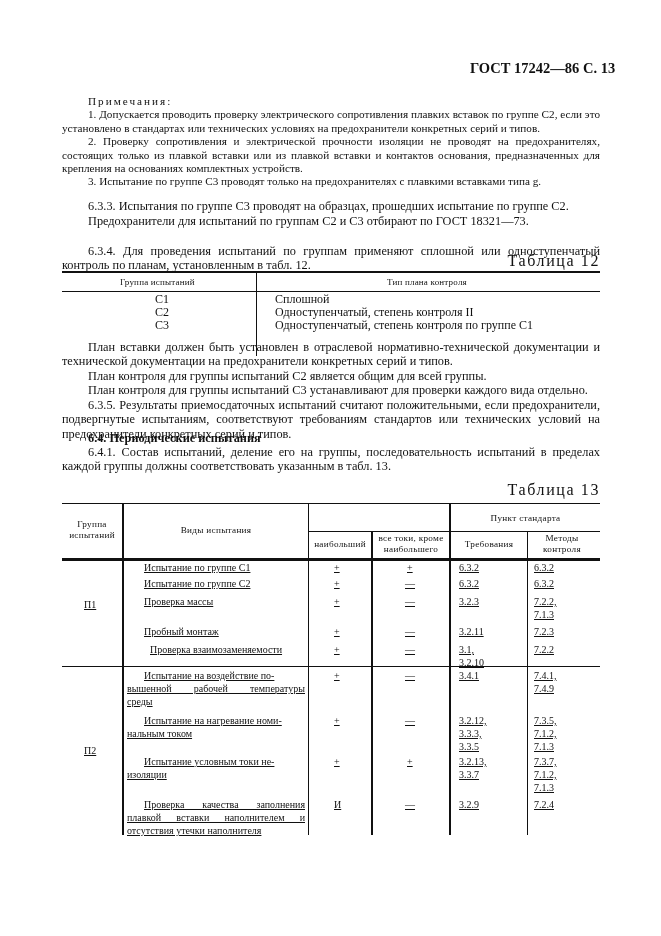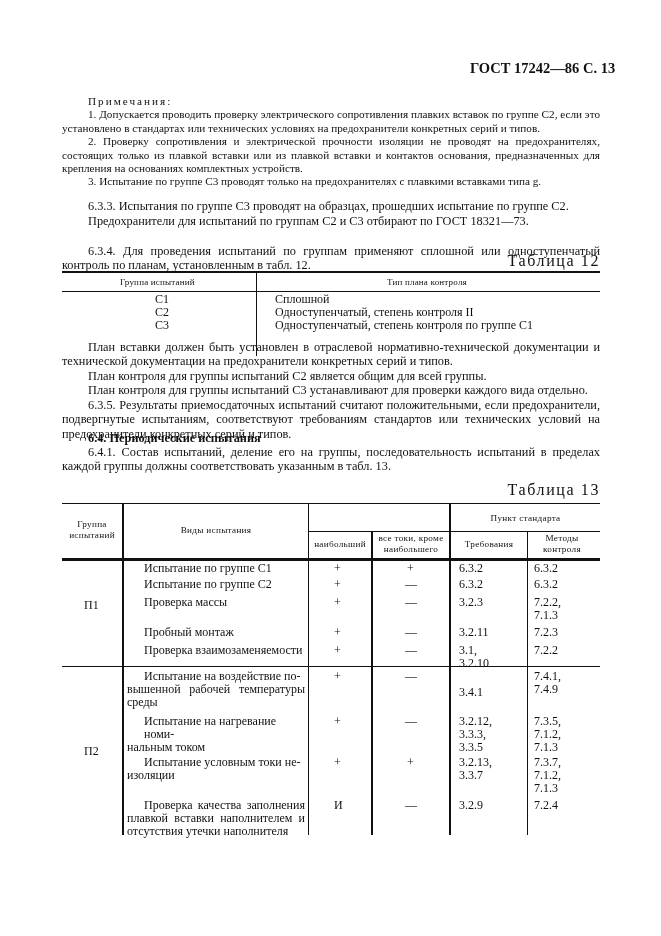--- a/index.html
+++ b/index.html
@@ -18,21 +18,21 @@
   .t12 { position: absolute; left: 62px; top: 271px; width: 538px; }
   .t12 .hline { position: absolute; left: 0; width: 538px; background: #111; }
   .t12 .vline { position: absolute; left: 194px; width: 1px; background: #111; top: 0; height: 85px; }
   .t12 .hdr { position: absolute; top: 6px; font-size: 9px; letter-spacing: 0.2px; }
   .t12 .cell { position: absolute; font-size: 12px; line-height: 13px; }
 
   
   .t13 { position: absolute; left: 62px; top: 503px; width: 538px; height: 332px; }
   .line { position: absolute; background: #111; }
   .t13 .h { font-size: 9.2px; line-height: 11px; text-align: center; position: absolute; letter-spacing: 0.3px; }
-  .t13 .c { position: absolute; font-size: 12px; line-height: 12.8px; }
+  .t13 .c { position: absolute; font-size: 10px; line-height: 12.8px; text-decoration: underline; }
 </style>
 </head>
 <body>
 
 <div class="abs header">ГОСТ 17242—86 С. 13</div>
 
 <div class="p small" style="top:95px; left:88px; width:300px;">
   <span class="spaced">Примечания:</span>
 </div>
 <div class="p small indent" style="top:108px;">1. Допускается проводить проверку электрического сопротивления плавких вставок по группе С2, если это установлено в стандартах или технических условиях на предохранители конкретных серий и типов.</div>
@@ -115,39 +115,39 @@
 7.1.3</div>
   </div>
   <div>
     <div class="c" style="left:82px; top:123px;">Пробный монтаж</div>
     <div class="c" style="left:272px; top:123px;">+</div>
     <div class="c" style="left:343px; top:123px;">—</div>
     <div class="c" style="left:397px; top:123px;">3.2.11</div>
     <div class="c" style="left:472px; top:123px;">7.2.3</div>
   </div>
   <div>
-    <div class="c" style="left:82px; top:141px;text-align:right;">Проверка взаимозаменяемости</div>
+    <div class="c" style="left:88px; top:141px;text-align:right;">Проверка взаимозаменяемости</div>
     <div class="c" style="left:272px; top:141px;">+</div>
     <div class="c" style="left:343px; top:141px;">—</div>
     <div class="c" style="left:397px; top:141px; white-space:pre-line;">3.1,
 3.2.10</div>
     <div class="c" style="left:472px; top:141px;">7.2.2</div>
   </div>
 
   <div class="c" style="left:22px; top:242px;">П2</div>
 
   <div>
     <div class="c" style="left:65px; top:167px; width:178px;">
       <div style="padding-left:17px;">Испытание на воздействие по-</div>
       <div style="text-align-last:justify;">вышенной рабочей температуры</div>
       <div>среды</div>
     </div>
     <div class="c" style="left:272px; top:167px;">+</div>
     <div class="c" style="left:343px; top:167px;">—</div>
-    <div class="c" style="left:397px; top:167px;margin-top:16px;">3.4.1</div>
+    <div class="c" style="left:397px; top:167px;">3.4.1</div>
     <div class="c" style="left:472px; top:167px; white-space:pre-line;">7.4.1,
 7.4.9</div>
   </div>
   <div>
     <div class="c" style="left:65px; top:212px; width:178px;">
       <div style="padding-left:17px;">Испытание на нагревание номи-</div>
       <div>нальным током</div>
     </div>
     <div class="c" style="left:272px; top:212px;">+</div>
     <div class="c" style="left:343px; top:212px;">—</div>

